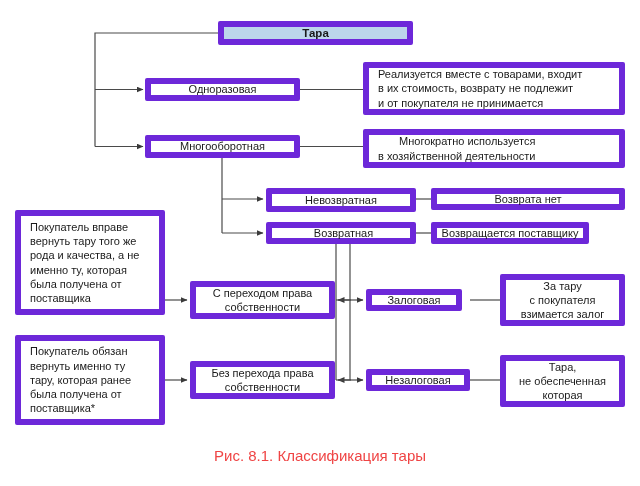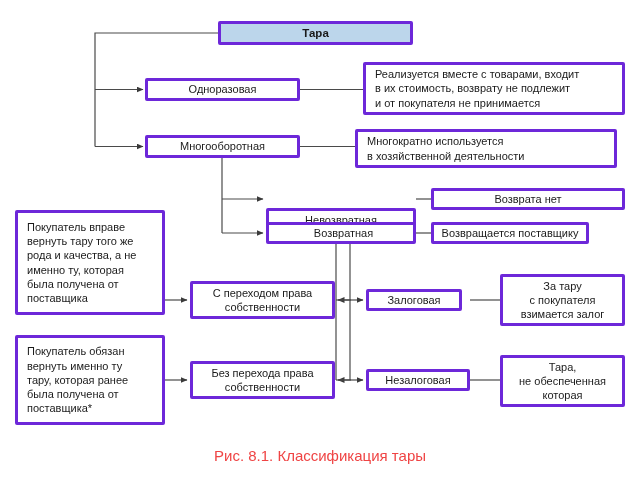--- a/index.html
+++ b/index.html
@@ -3,21 +3,21 @@
 <meta charset="utf-8">
 <style>
   html,body{margin:0;padding:0;background:#ffffff;}
   .stage{
     position:relative;width:640px;height:486px;background:#ffffff;
     font-family:"Liberation Sans",sans-serif;color:#1a1a1a;overflow:hidden;
   }
   svg.wires{position:absolute;left:0;top:0;width:640px;height:486px;pointer-events:none;}
   .node{
     position:absolute;box-sizing:border-box;
-    border:3px solid #6d28d9;background:#ffffff;border-radius:2px;
+    border:6px solid #6d28d9;background:#ffffff;border-radius:2px;
     display:flex;align-items:center;justify-content:center;
     text-align:center;font-size:11px;line-height:1.3;white-space:pre-line;
     padding:2px 4px;
   }
   .node.root{background:#bcd6eb;font-weight:bold;font-size:11.5px;}
   .node.textleft{justify-content:flex-start;text-align:left;padding:4px 9px;}
   .caption{
     position:absolute;left:0;top:447px;width:640px;text-align:center;
     font-size:15px;color:#ef4444;
   }
@@ -68,24 +68,24 @@
   <div class="node root" style="left:218px;top:21px;width:195px;height:24px;">Тара</div>
 
   <div class="node" style="left:145px;top:78px;width:155px;height:23px;">Одноразовая</div>
 
   <div class="node textleft" style="left:363px;top:62px;width:262px;height:53px;">Реализуется вместе с товарами, входит
 в их стоимость, возврату не подлежит
 и от покупателя не принимается</div>
 
   <div class="node" style="left:145px;top:135px;width:155px;height:23px;">Многооборотная</div>
 
-  <div class="node textleft" style="left:355px;top:129px;width:262px;height:39px;">Многократно используется
+  <div class="node textleft" style="left:363px;top:129px;width:262px;height:39px;text-align:right;">Многократно используется
 в хозяйственной деятельности</div>
 
-  <div class="node" style="left:266px;top:188px;width:150px;height:24px;margin-top:20px;">Невозвратная</div>
+  <div class="node" style="left:266px;top:188px;width:150px;height:24px;">Невозвратная</div>
 
   <div class="node" style="left:431px;top:188px;width:194px;height:22px;">Возврата нет</div>
 
   <div class="node" style="left:266px;top:222px;width:150px;height:22px;padding-left:9px;">Возвратная</div>
 
   <div class="node" style="left:431px;top:222px;width:158px;height:22px;">Возвращается поставщику</div>
 
   <div class="node textleft" style="left:15px;top:210px;width:150px;height:105px;">Покупатель вправе
 вернуть тару того же
 рода и качества, а не

